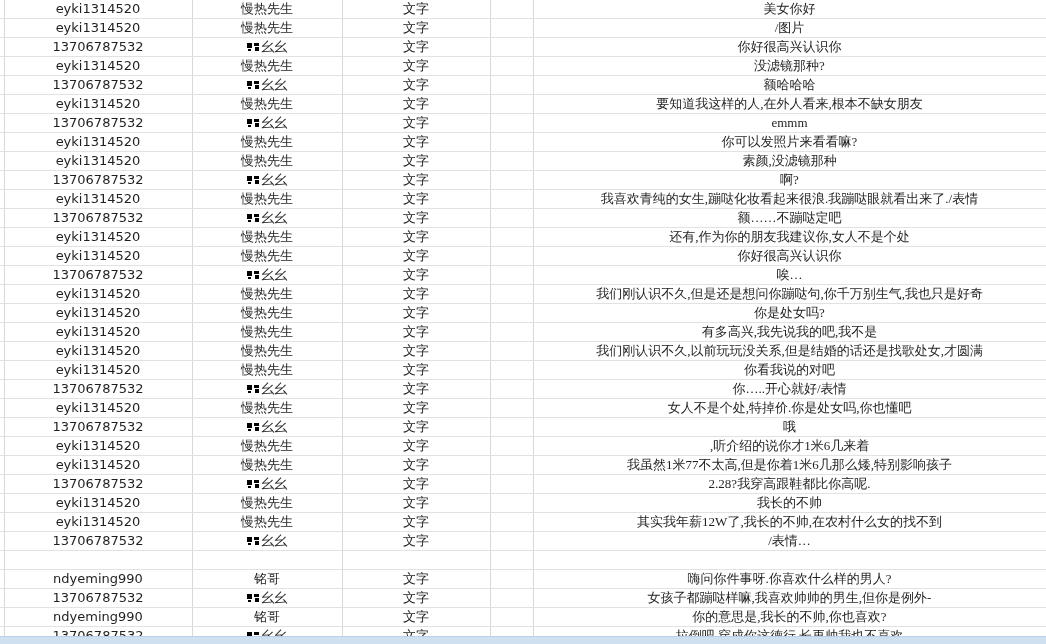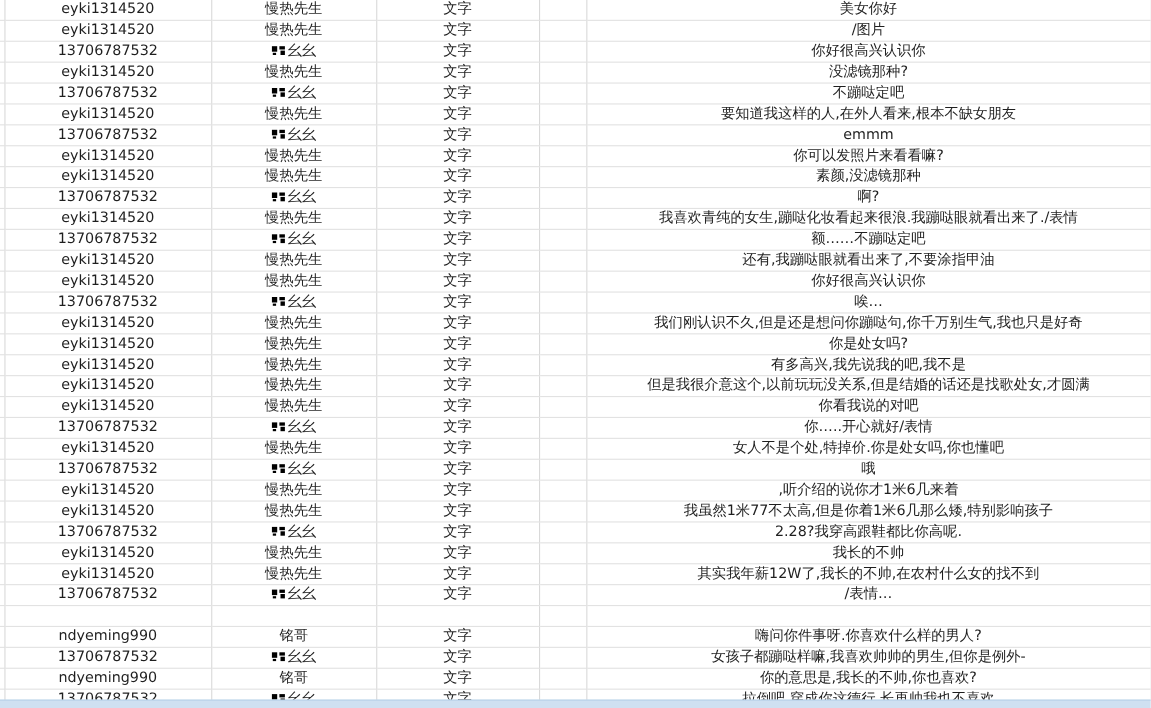--- a/index.html
+++ b/index.html
@@ -16,21 +16,21 @@
   }
   table.sheet td{
     height:18px;padding:0 2px;
     border-right:1px solid #d9d9d9;
     border-bottom:1px solid #e2e2e2;
     font-size:13px;line-height:18px;color:#1f1f1f;
     text-align:center;vertical-align:middle;
     white-space:nowrap;overflow:visible;
   }
   td.c-sliver{border-bottom:1px solid #e2e2e2;}
-  td.c-msg{border-right:none;}
+  td.c-msg{border-right:none;font-family:Liberation Serif, serif;}
   .nick-flex{display:inline-flex;align-items:center;gap:1px;}
   .tofu{display:inline-block;margin-right:1px;position:relative;top:1px;}
   .sel-strip{
     position:absolute;left:0;right:0;bottom:0;height:7px;
     background:#cfe0f1;border-top:1px solid #b8d1e8;
   }
 </style>
 </head>
 <body>
 
@@ -92,21 +92,21 @@
               <span class="tofu"><svg width="13" height="10" viewBox="0 0 13 10" xmlns="http://www.w3.org/2000/svg">
                   <rect x="0" y="1" width="5" height="5" fill="#000"></rect>
                   <rect x="1" y="7" width="3" height="2" fill="#000"></rect>
                   <rect x="7" y="1" width="5" height="3" fill="#000"></rect>
                   <rect x="8" y="5" width="4" height="4" fill="#000"></rect>
                 </svg></span>
               <span>幺幺</span>
             </span></td>
           <td>文字</td>
           <td></td>
-          <td class="c-msg">不蹦哒定吧</td>
+          <td class="c-msg">额哈哈哈</td>
         </tr>
         <tr>
           <td class="c-sliver"></td>
           <td>eyki1314520</td>
           <td>慢热先生</td>
           <td>文字</td>
           <td></td>
           <td class="c-msg">要知道我这样的人,在外人看来,根本不缺女朋友</td>
         </tr>
         <tr>
@@ -180,21 +180,21 @@
           <td>文字</td>
           <td></td>
           <td class="c-msg">额……不蹦哒定吧</td>
         </tr>
         <tr>
           <td class="c-sliver"></td>
           <td>eyki1314520</td>
           <td>慢热先生</td>
           <td>文字</td>
           <td></td>
-          <td class="c-msg">还有,我蹦哒眼就看出来了,不要涂指甲油</td>
+          <td class="c-msg">还有,作为你的朋友我建议你,女人不是个处</td>
         </tr>
         <tr>
           <td class="c-sliver"></td>
           <td>eyki1314520</td>
           <td>慢热先生</td>
           <td>文字</td>
           <td></td>
           <td class="c-msg">你好很高兴认识你</td>
         </tr>
         <tr>
@@ -236,21 +236,21 @@
           <td>文字</td>
           <td></td>
           <td class="c-msg">有多高兴,我先说我的吧,我不是</td>
         </tr>
         <tr>
           <td class="c-sliver"></td>
           <td>eyki1314520</td>
           <td>慢热先生</td>
           <td>文字</td>
           <td></td>
-          <td class="c-msg">但是我很介意这个,以前玩玩没关系,但是结婚的话还是找歌处女,才圆满</td>
+          <td class="c-msg">我们刚认识不久,以前玩玩没关系,但是结婚的话还是找歌处女,才圆满</td>
         </tr>
         <tr>
           <td class="c-sliver"></td>
           <td>eyki1314520</td>
           <td>慢热先生</td>
           <td>文字</td>
           <td></td>
           <td class="c-msg">你看我说的对吧</td>
         </tr>
         <tr>

